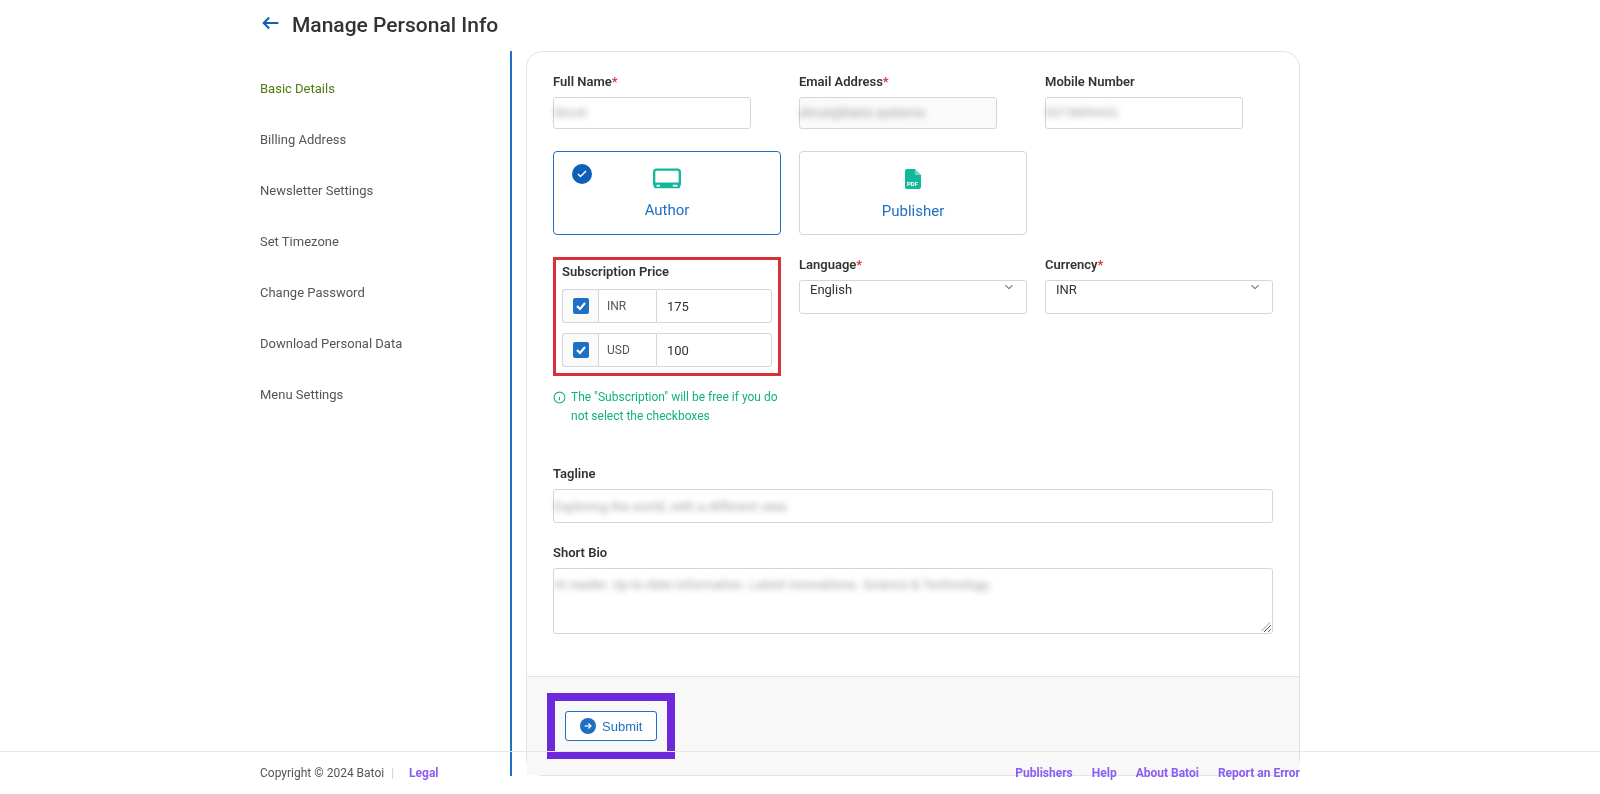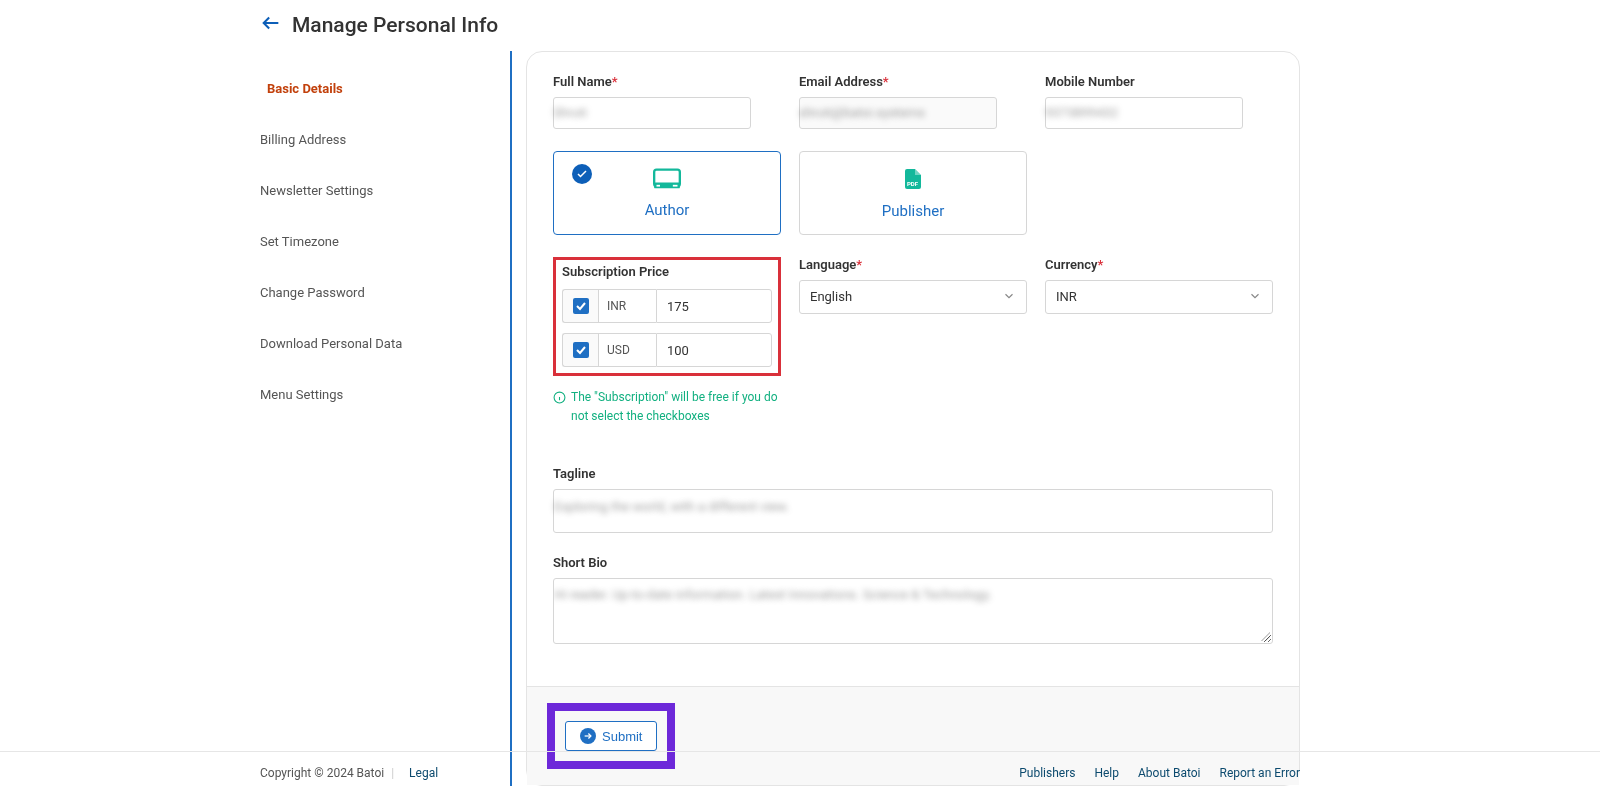--- a/index.html
+++ b/index.html
@@ -43,23 +43,22 @@
     flex-shrink: 0;
   }
   .sidebar-item {
     padding: 8px 0;
     margin-bottom: 20px;
     font-size: 13px;
     color: #555;
     cursor: pointer;
   }
   .sidebar-item.active {
-    color: #c2410c;
-    font-weight: 700;
-    margin-left: 7px;
+    color: #4d7c0f;
+    font-weight: 400;
   }
   .form-panel {
     flex: 1;
     border: 1px solid #e4e4e4;
     border-radius: 16px;
     margin-left: 14px;
     position: relative;
   }
   .form-body {
     padding: 22px 26px 20px 26px;
@@ -139,29 +138,29 @@
     color: #12b080;
     font-size: 12px;
     line-height: 1.6;
     display:flex;align-items:flex-start;gap:5px;
     margin-bottom:18px;
   }
   .select {
     height: 34px;
     border: 1px solid #d6d6d6;
     border-radius: 3px;
-    padding: 8px 10px;
-    font-size: 13px;
-    display:flex;align-items:flex-start;justify-content:space-between;
+    padding: 16px 10px;
+    font-size: 13px;
+    display:flex;align-items:flex-end;justify-content:space-between;
     cursor:pointer;background:#fff;
   }
   .chev { color:#888; }
   .tagline-wrap, .bio-wrap { margin-bottom: 22px; }
   .tagline-input {
-    width:100%;height:44px;border:1px solid #d6d6d6;border-radius:3px;position:relative;
+    width:100%;height:34px;border:1px solid #d6d6d6;border-radius:3px;position:relative;
   }
   .bio-input {
     width:100%;height:66px;border:1px solid #d6d6d6;border-radius:3px;position:relative;resize:both;overflow:auto;
   }
   .form-foot {
     border-top:1px solid #e4e4e4;background:#f8f8f8;padding:16px 20px;
   }
   .submit-wrap{display:inline-block;border:8px solid #6d28d9;padding:10px;}
   .submit-btn{
     display:flex;align-items:center;gap:6px;
@@ -169,21 +168,21 @@
     color:#1f6fc3;background:#fff;cursor:pointer;font-size:13px;
   }
   .submit-btn .circ{width:16px;height:16px;border-radius:50%;background:#1f6fc3;display:flex;align-items:center;justify-content:center;}
 
   .footer {
     position:absolute;bottom:0;left:0;right:0;
     border-top:1px solid #e6e6e6;
     padding:14px 300px 14px 260px;
     display:flex;justify-content:space-between;font-size:12px;color:#555;
   }
-  .footer a{color:#0c4a6e;text-decoration:none;margin-left:16px;cursor:pointer;}
+  .footer a{color:#8b5cf6;text-decoration:none;margin-left:16px;cursor:pointer;font-weight:bold;}
   .footer .left a{margin-left:8px}
   .resize-handle{position:absolute;right:2px;bottom:2px;width:10px;height:10px;background:linear-gradient(135deg,transparent 50%,#ccc 50%,#ccc 60%,transparent 60%,transparent 70%,#ccc 70%,#ccc 80%,transparent 80%);}
 </style>
 </head>
 <body>
 
 <div class="page">
   <div class="page-header">
     <span class="back-arrow">
       <svg width="22" height="22" viewBox="0 0 24 24" fill="none" stroke="currentColor" stroke-width="2.2">

